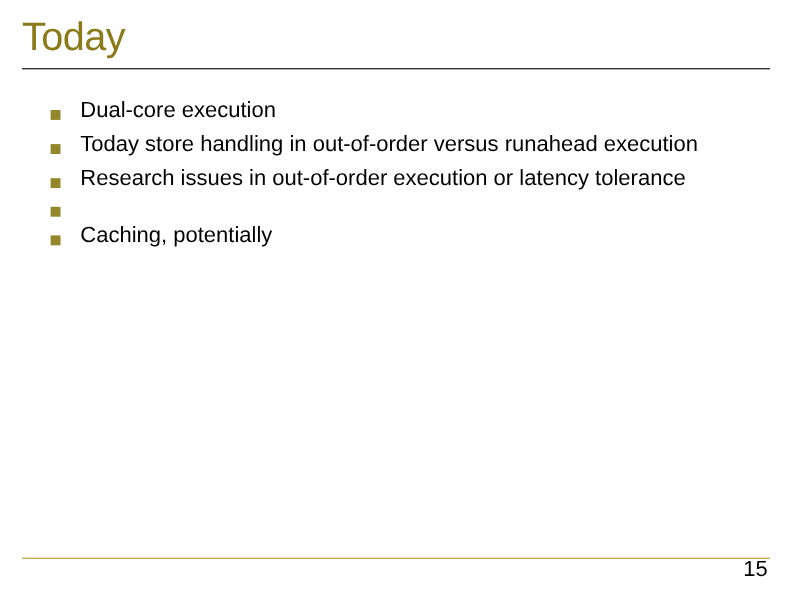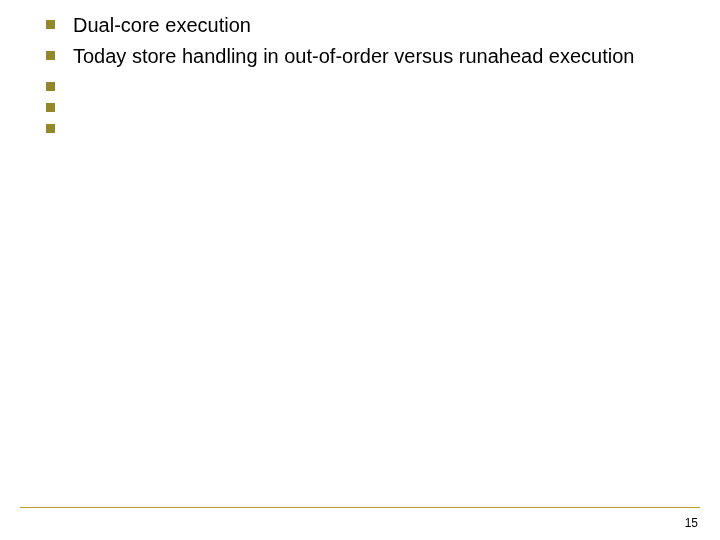--- a/index.html
+++ b/index.html
@@ -18,21 +18,21 @@
     padding-bottom: 8px;
     border-bottom: 1.5px solid #000;
     margin-bottom: 24px;
   }
   .content {
     padding-left: 26px;
     padding-right: 10px;
   }
   .bullet-row {
     display: flex;
-    align-items: flex-start;
+    align-items: center;
     margin-bottom: 4px;
     line-height: 1.35;
   }
   .bullet-icon {
     flex: 0 0 auto;
     width: 9px;
     height: 9px;
     background: #94862a;
     margin-top: 8px;
     margin-right: 18px;
@@ -45,44 +45,47 @@
     position: absolute;
     left: 20px;
     right: 20px;
     bottom: 32px;
     border-top: 1.5px solid #b59a2e;
   }
   .page-num {
     position: absolute;
     right: 22px;
     bottom: 10px;
-    font-size: 12px;
+    font-size: 20px;
     color: #000;
   }
 </style>
 </head>
 <body>
 
 <div class="slide">
+  <h1 class="title">Today</h1>
 
   <div class="content">
     <div class="bullet-row">
       <div class="bullet-icon"></div>
       <div class="bullet-text">Dual-core execution</div>
     </div>
     <div class="bullet-row">
       <div class="bullet-icon"></div>
       <div class="bullet-text">Today store handling in out-of-order versus runahead execution</div>
     </div>
     <div class="bullet-row">
       <div class="bullet-icon"></div>
+      <div class="bullet-text">Research issues in out-of-order execution or latency tolerance</div>
     </div>
     <div class="bullet-row">
       <div class="bullet-icon"></div>
     </div>
     <div class="bullet-row">
       <div class="bullet-icon"></div>
+      <div class="bullet-text">Caching, potentially</div>
     </div>
   </div>
 
   <div class="footer-line"></div>
   <div class="page-num">15</div>
 </div>
 
 </body></html>

